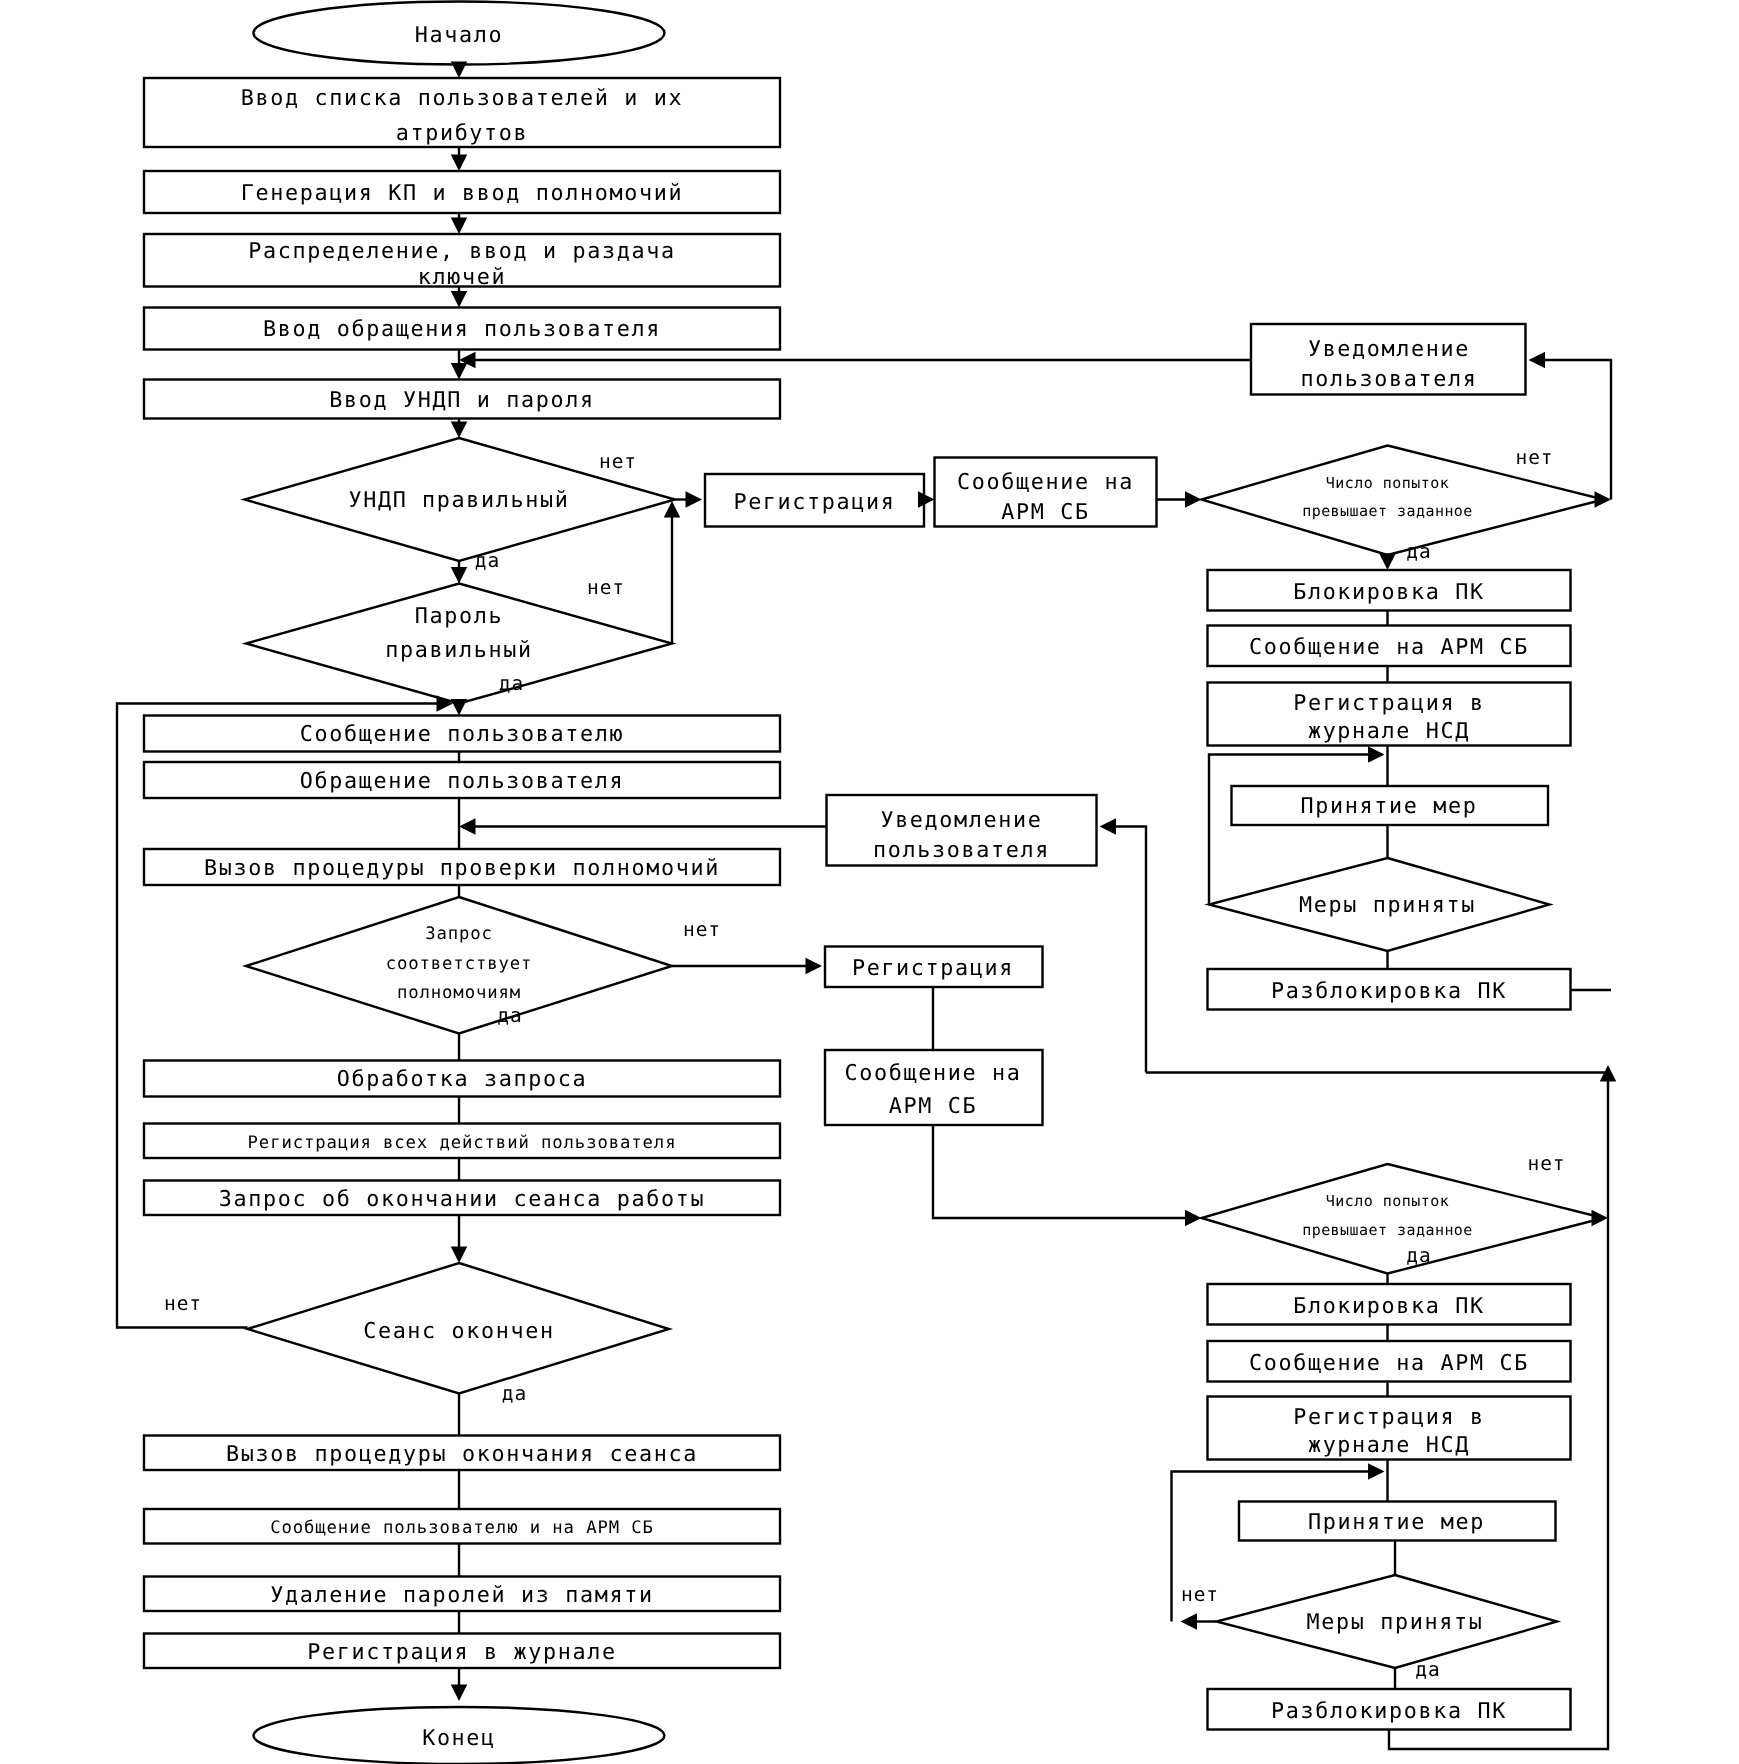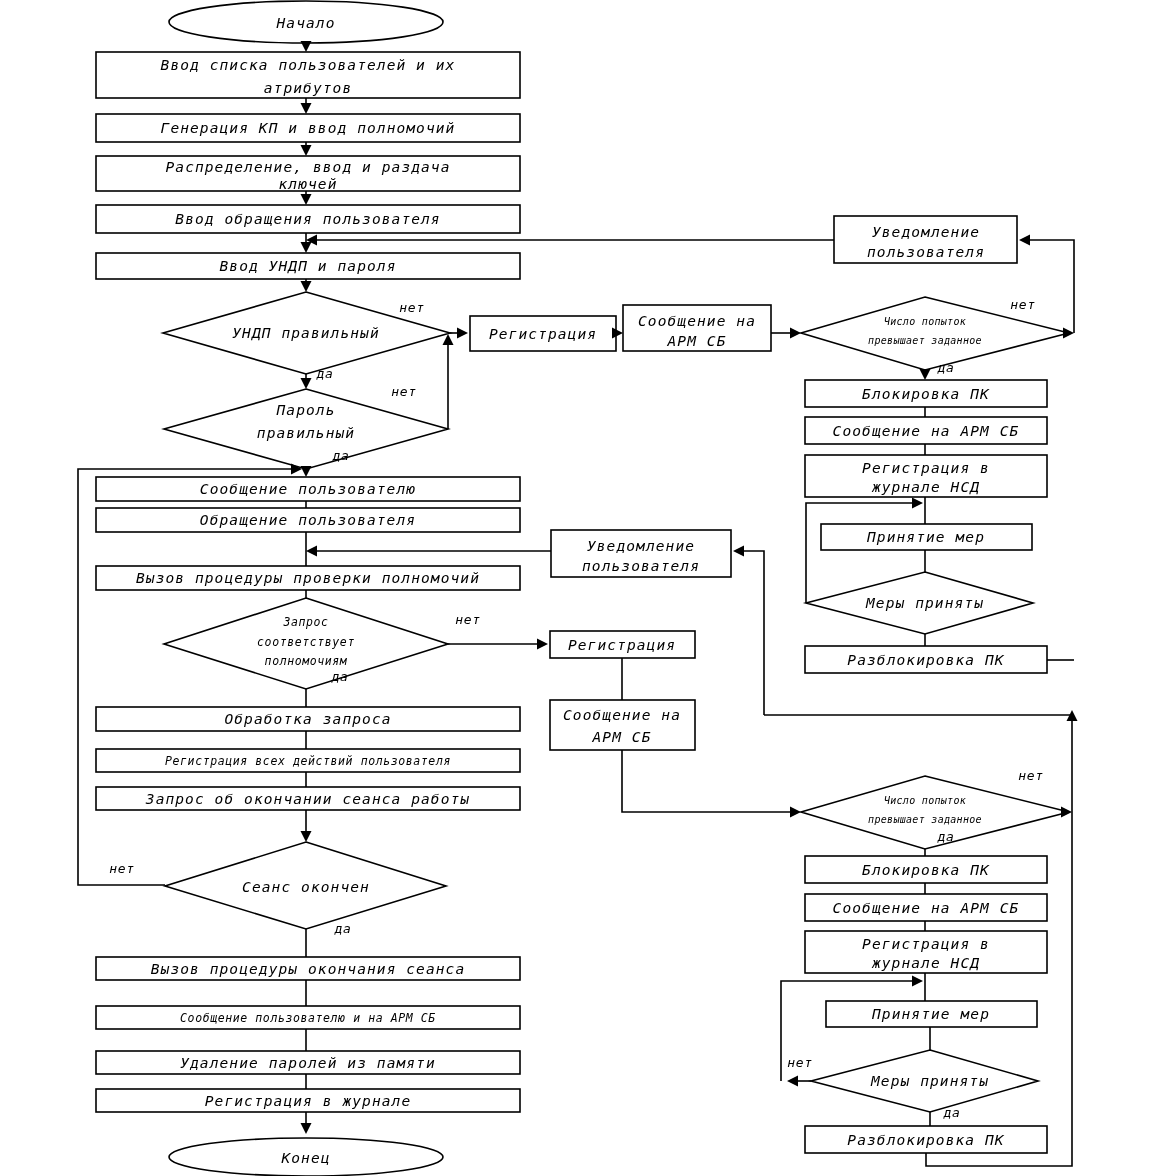--- a/index.html
+++ b/index.html
@@ -1,17 +1,17 @@
 <!DOCTYPE html>
 <html><head>
 <meta charset="utf-8">
 <style>
   html,body{margin:0;padding:0;background:#ffffff;}
   body{width:1159px;height:1176px;overflow:hidden;font-family:"DejaVu Sans Mono",monospace;}
-  #chart-root{position:relative;width:1126px;height:1176px;font-style:italic;}
+  #chart-root{position:relative;width:1126px;height:1176px;}
   svg{display:block;}
   .shape{fill:none;stroke:#000000;stroke-width:1.6;}
   .link{stroke:#000000;stroke-width:1.6;fill:none;}
   .arrow{fill:#000000;stroke:none;}
   text{font-family:"DejaVu Sans Mono",monospace;fill:#000000;}
   .t{font-size:14.5px;letter-spacing:1.1px;}
   .t-sm{font-size:11.5px;letter-spacing:0.6px;}
   .t-xs{font-size:10px;letter-spacing:0.3px;}
   .t-lbl{font-size:13px;letter-spacing:0.6px;}
 </style>

